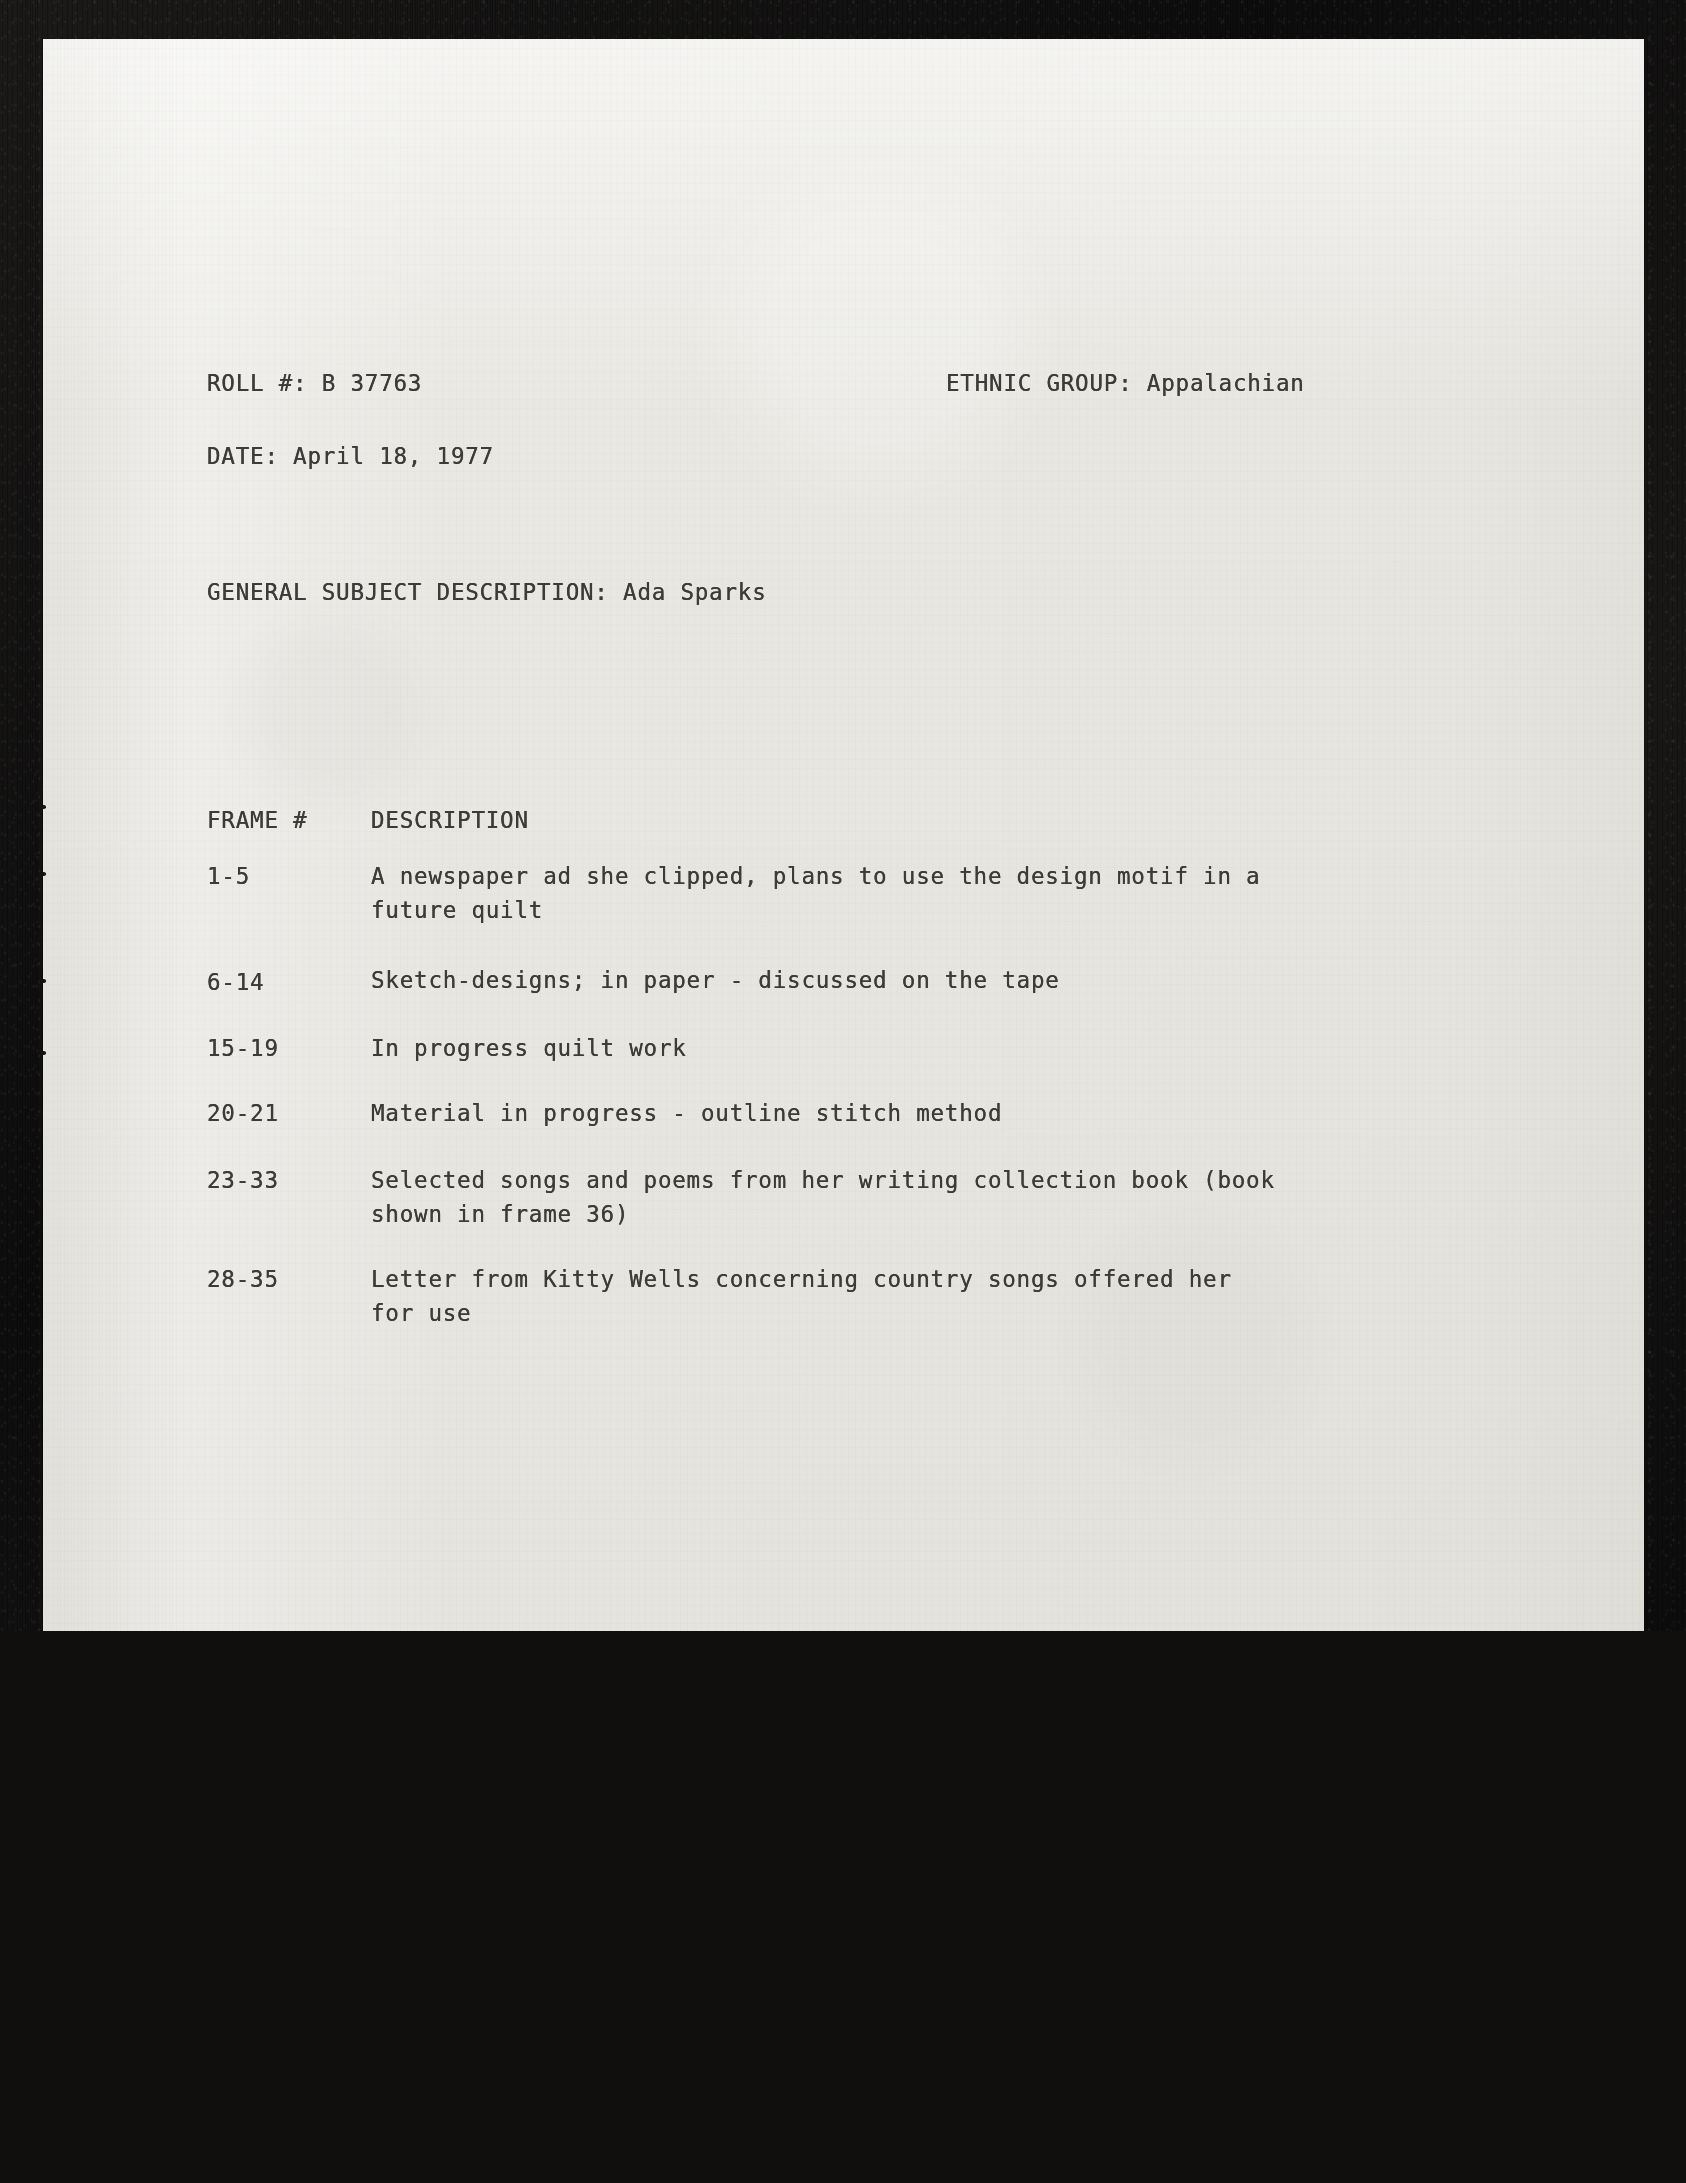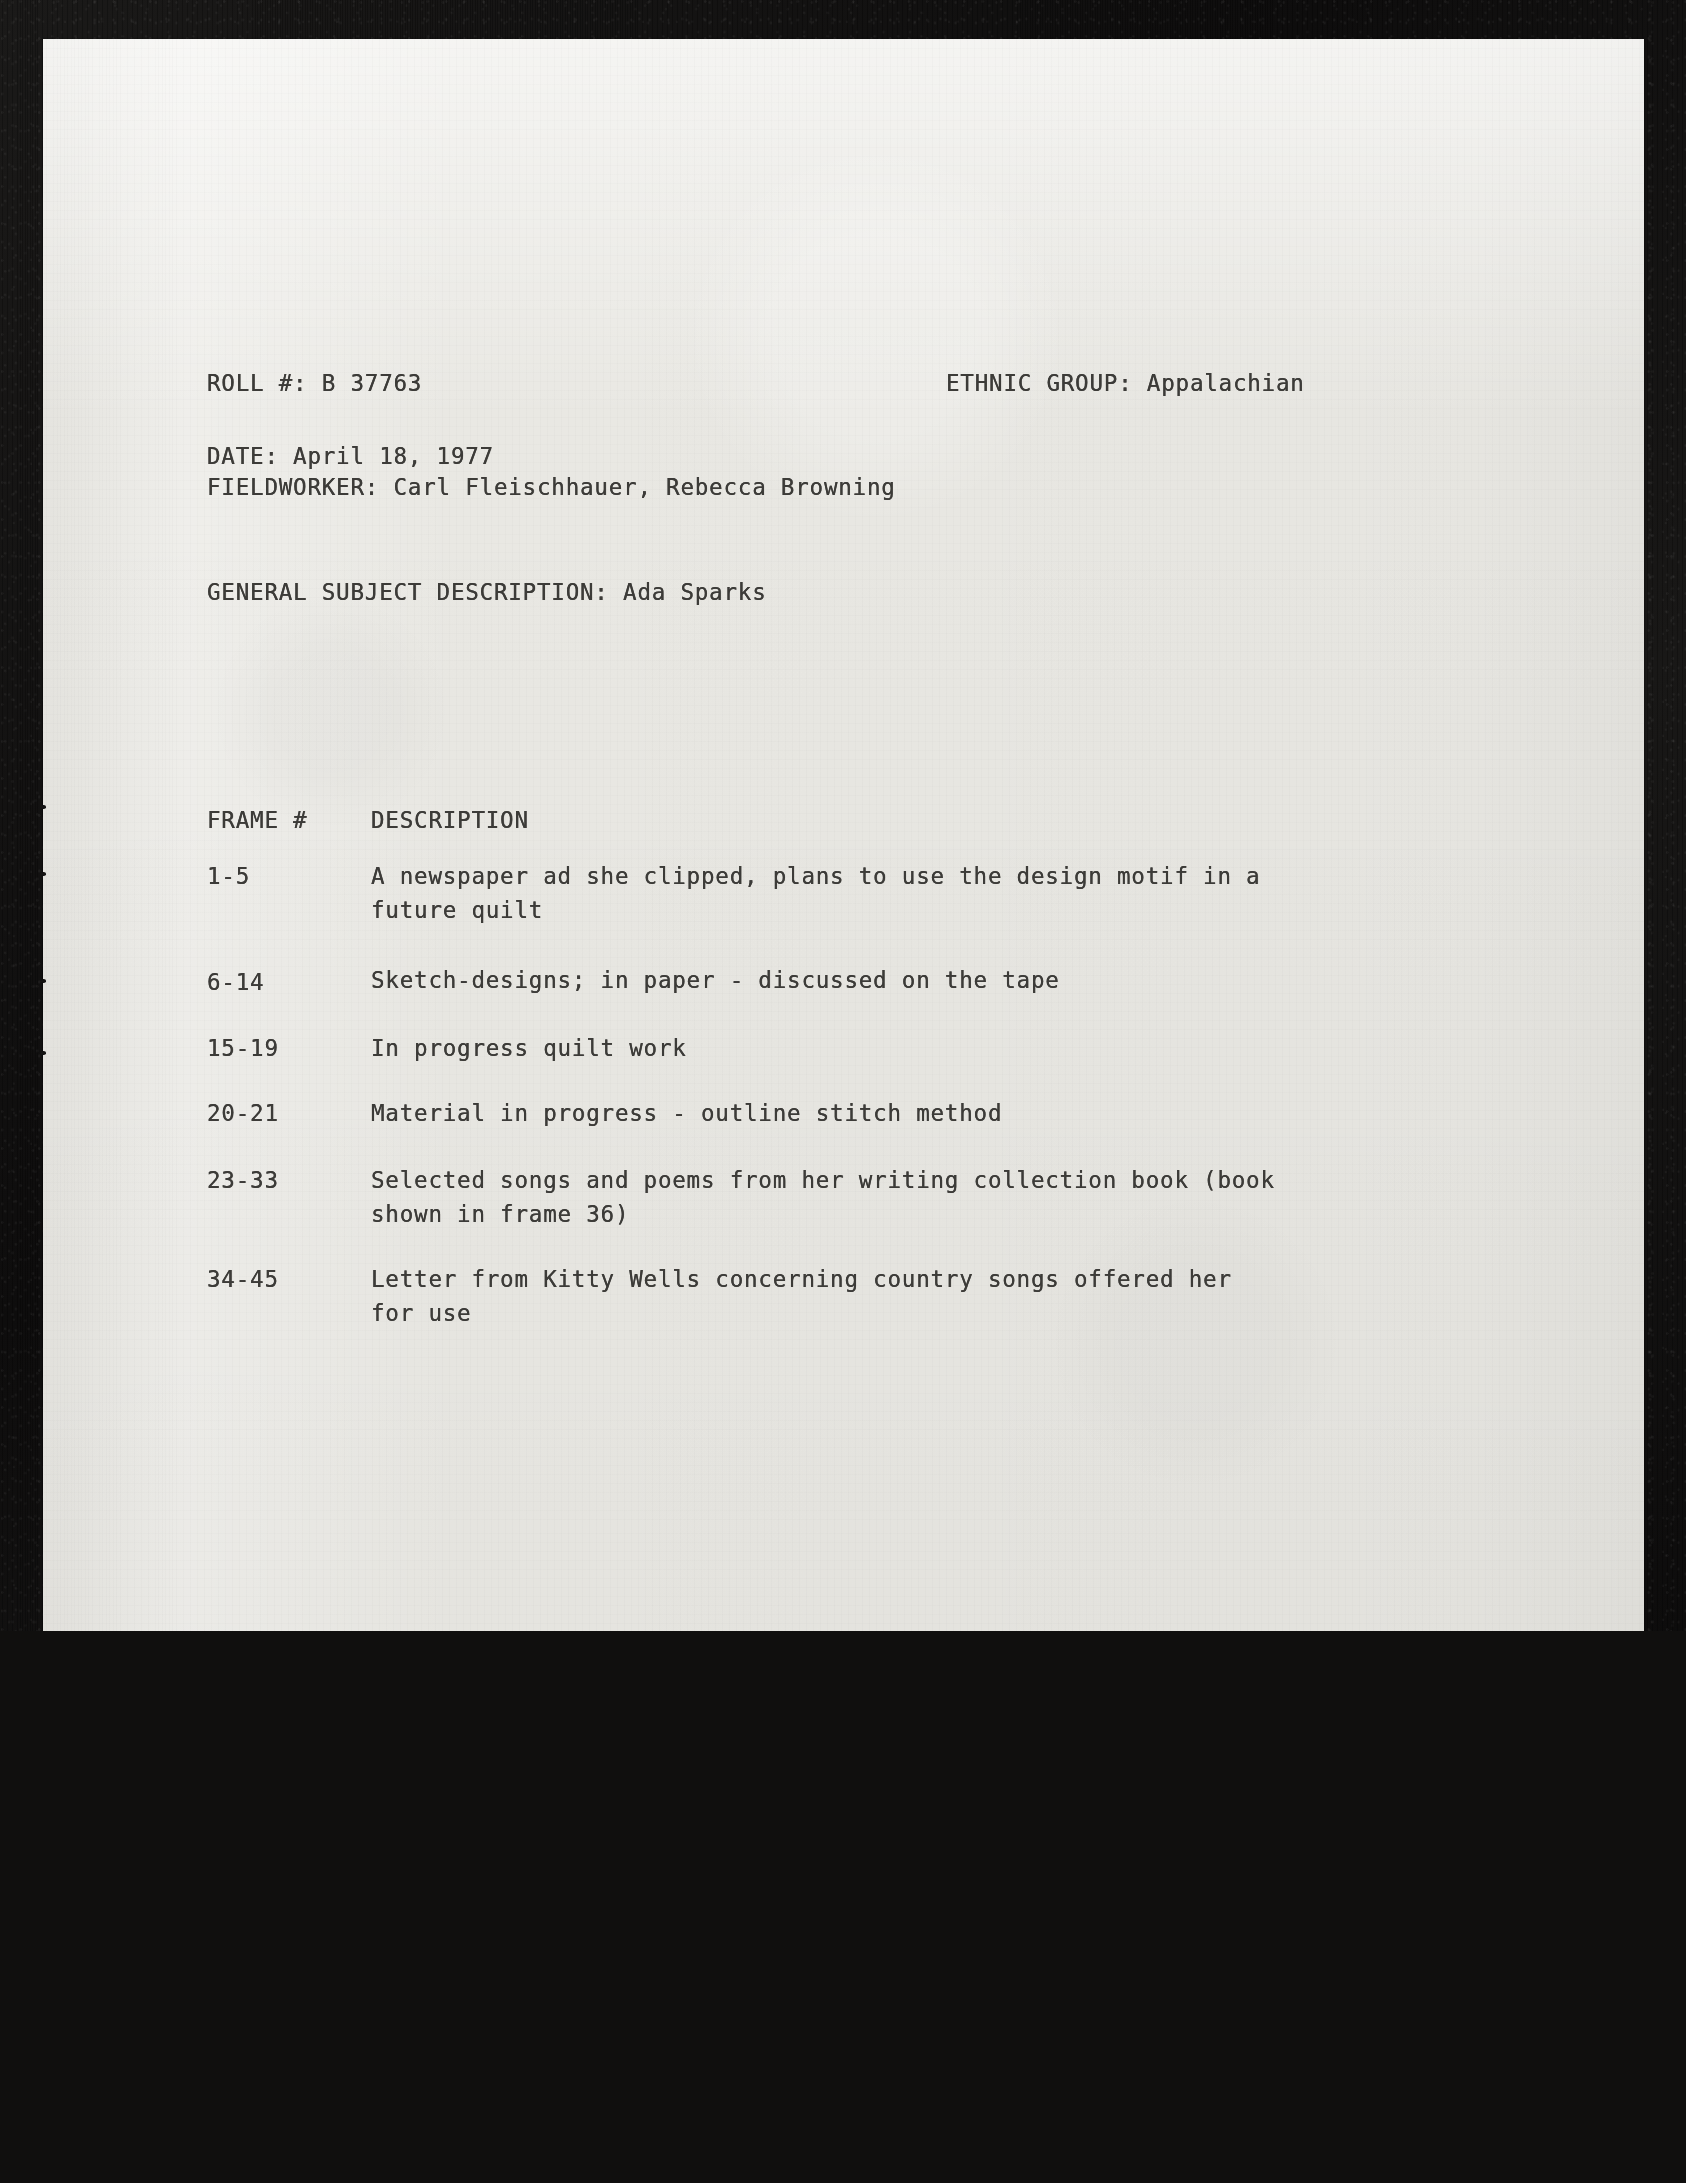--- a/index.html
+++ b/index.html
@@ -135,21 +135,20 @@
     <div class="edge-nick" style="top: 1012px;"></div>
 
     <div id="content">
 
       <div class="tline hdr-left" style="top: 327px;">ROLL #: B 37763</div>
 
       <div class="tline hdr-right" style="top: 327px;">ETHNIC GROUP: Appalachian</div>
 
       <div class="tline hdr-left" style="top: 379px; margin-top: 21px;">DATE: April 18, 1977</div>
 
-      <div class="tline hdr-left" style="top: 431px;">FIELDWORKER: Carl Fleischhauer, Rebecca Browning</div>
 
 
       <div class="tline hdr-left" style="top: 536px;">GENERAL SUBJECT DESCRIPTION: Ada Sparks</div>
 
       <div class="tline col-frame" style="top: 764px;">FRAME #</div>
 
       <div class="tline col-desc" style="top: 764px;">DESCRIPTION</div>
 
       <div class="tline col-frame" style="top: 820px;">1-5</div>
       <div class="tline col-desc" style="top: 820px;">A newspaper ad she clipped, plans to use the design motif in a</div>
@@ -161,21 +160,21 @@
       <div class="tline col-frame" style="top: 992px;">15-19</div>
       <div class="tline col-desc" style="top: 992px;">In progress quilt work</div>
 
       <div class="tline col-frame" style="top: 1057px;">20-21</div>
       <div class="tline col-desc" style="top: 1057px;">Material in progress - outline stitch method</div>
 
       <div class="tline col-frame" style="top: 1124px;">23-33</div>
       <div class="tline col-desc" style="top: 1124px;">Selected songs and poems from her writing collection book (book</div>
       <div class="tline col-desc" style="top: 1158px;">shown in frame 36)</div>
 
-      <div class="tline col-frame" style="top: 1223px;">34-45</div>
+      <div class="tline col-frame" style="top: 1223px;">28-35</div>
       <div class="tline col-desc" style="top: 1223px;">Letter from Kitty Wells concerning country songs offered her</div>
       <div class="tline col-desc" style="top: 1257px;">for use</div>
 
     </div>
 
     <div class="stain"></div>
 
   </div>
 </div>
 

